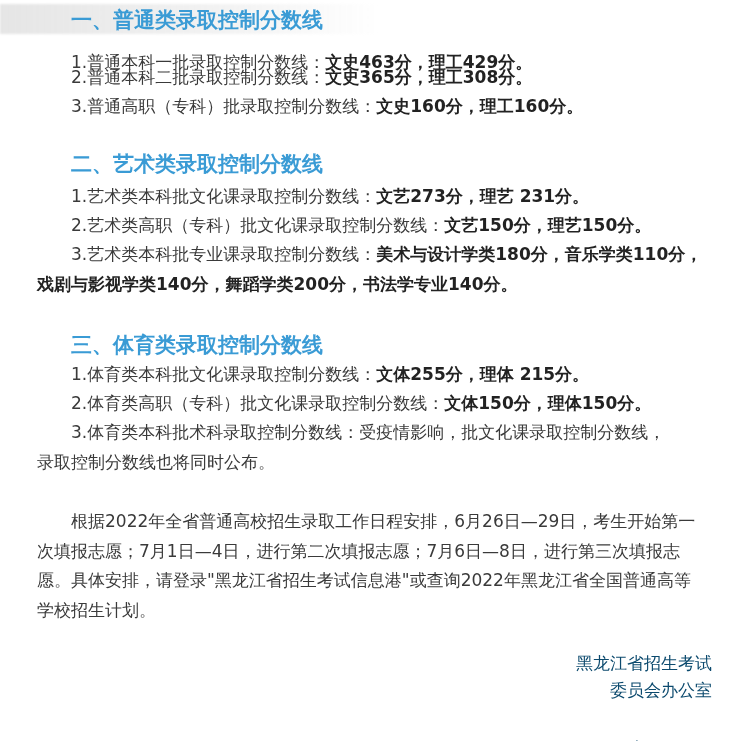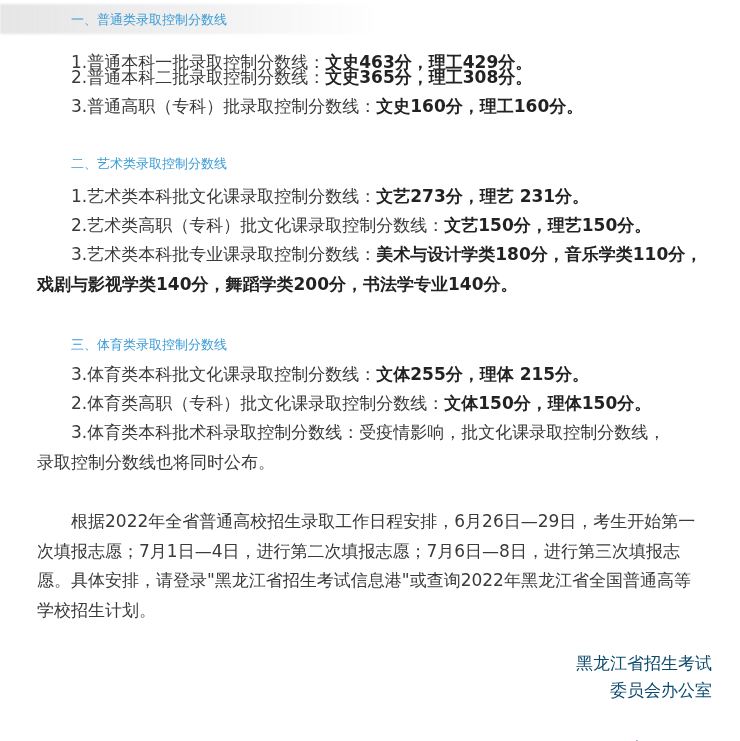--- a/index.html
+++ b/index.html
@@ -27,22 +27,22 @@
     }
     .line {
       position: absolute;
       white-space: nowrap;
       line-height: 24px;
       height: 24px;
       letter-spacing: 0px;
     }
     .heading {
       color: #3a9bd5;
-      font-weight: normal;
-      font-size: 13px;
+      font-weight: bold;
+      font-size: 21px;
       left: 71px;
     }
     .item {
       left: 71px;
       color: #3a3a3a;
     }
     .cont {
       left: 37px;
       color: #3a3a3a;
     }
@@ -86,21 +86,21 @@
 </div>
 <div class="line item" style="top:242px;">
   <span>3.艺术类本科批专业课录取控制分数线：</span><b>美术与设计学类180分，音乐学类110分，</b>
 </div>
 <div class="line cont" style="top:272px;">
   <b>戏剧与影视学类140分，舞蹈学类200分，书法学专业140分。</b>
 </div>
 
 <div class="line heading" style="top:333px;">三、体育类录取控制分数线</div>
 <div class="line item" style="top:362px;">
-  <span>3.体育类本科批文化课录取控制分数线：</span><b>文体255分，理体 215分。</b>
+  <span>1.体育类本科批文化课录取控制分数线：</span><b>文体255分，理体 215分。</b>
 </div>
 <div class="line item" style="top:391px;">
   <span>2.体育类高职（专科）批文化课录取控制分数线：</span><b>文体150分，理体150分。</b>
 </div>
 <div class="line item" style="top:420px;">
   <span>3.体育类本科批术科录取控制分数线：</span><span>受疫情影响，批文化课录取控制分数线，</span>
 </div>
 <div class="line cont" style="top:450px;">
   <span>录取控制分数线也将同时公布。</span>
 </div>

